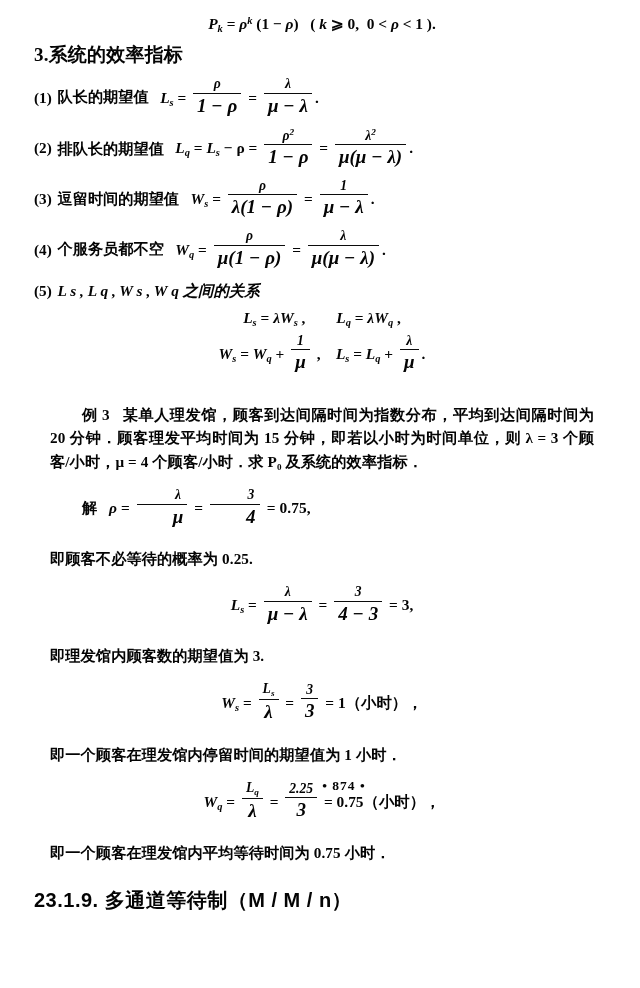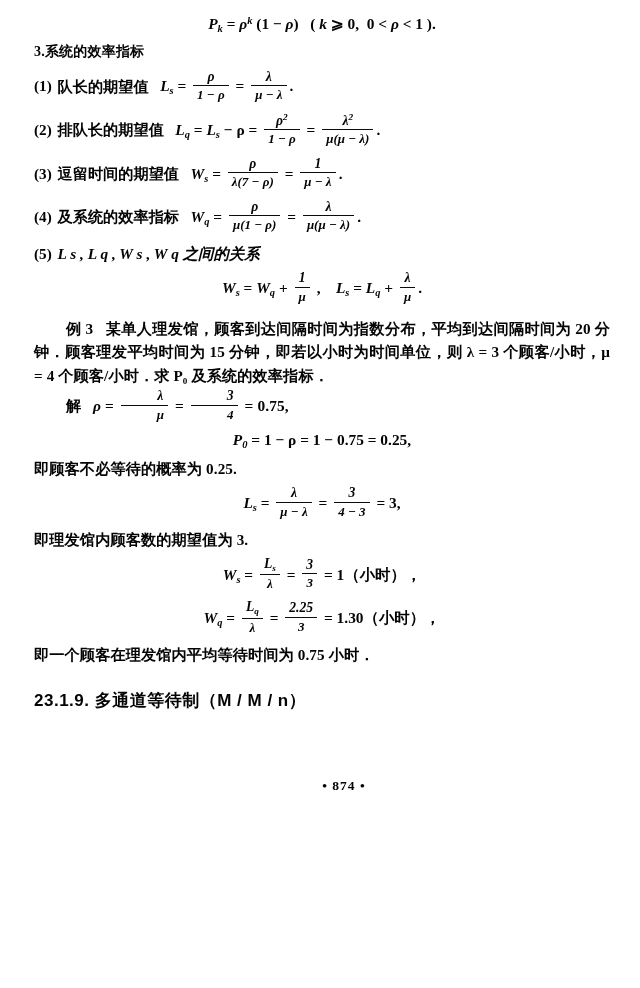--- a/index.html
+++ b/index.html
@@ -25,33 +25,33 @@
   }
   .content {
     position: absolute;
     left: 34px;
     top: 8px;
     width: 576px;
   }
 
   
   .line {
-    font-size: 14px;
+    font-size: 19px;
     line-height: 1.52;
     letter-spacing: 0.2px;
     white-space: pre-wrap;
     font-weight: 600;
   }
   .para {
     font-size: 15.2px;
     line-height: 1.55;
     text-align: justify;
     letter-spacing: 0.1px;
     font-weight: 600;
-    margin: 0;
+    margin: 16px;
   }
   .indent2 { text-indent: 2.1em; }
 
   .math {
     font-family: "Liberation Serif", serif;
     font-style: italic;
     font-weight: 600;
     font-size: 15.4px;
     white-space: nowrap;
   }
@@ -69,21 +69,21 @@
   .frac > .n {
     display: block;
     padding: 0 4px 1px 4px;
     font-size: 13.6px;
     line-height: 1.15;
   }
   .frac > .d {
     display: block;
     border-top: 1.4px solid #111;
     padding: 1px 4px 0 4px;
-    font-size: 13px;
+    font-size: 19px;
     line-height: 1.2;
   }
   .sub {
     font-size: 0.68em;
     vertical-align: -0.32em;
     font-style: italic;
   }
   .sup {
     font-size: 0.68em;
     vertical-align: 0.5em;
@@ -95,21 +95,21 @@
   .eqrow.c { text-align: center; }
 
   .listline {
     margin: 9px 0 2px 0;
     font-size: 15.2px;
     font-weight: 600;
   }
   .listline .lbl { margin-right: 2px; }
 
   h2.section {
-    font-size: 17px;
+    font-size: 20px;
     font-weight: 600;
     margin: 22px 0 8px 0;
     letter-spacing: 0.5px;
     font-family: "Liberation Sans", sans-serif;
   }
   .footer {
     position: absolute;
     left: 0;
     right: 0;
     bottom: 22px;
@@ -164,43 +164,50 @@
         <span class="frac"><span class="n">λ<span class="sup">2</span></span><span class="d">μ(μ − λ)</span></span><span class="op">.</span>
       </span>
     </div>
 
     <div class="listline">
       <span class="lbl">(3)</span>
       <span>逗留时间的期望值</span>
       <span class="math">
         &nbsp;&nbsp;W<span class="sub">s</span>
         <span class="op"> = </span>
-        <span class="frac"><span class="n">ρ</span><span class="d">λ(7 − ρ)</span></span>
+        <span class="frac"><span class="n">ρ</span><span class="d">λ(1 − ρ)</span></span>
         <span class="op"> = </span>
         <span class="frac"><span class="n">1</span><span class="d">μ − λ</span></span><span class="op">.</span>
       </span>
     </div>
 
     <div class="listline">
       <span class="lbl">(4)</span>
-      <span>及系统的效率指标</span>
+      <span>个服务员都不空</span>
       <span class="math">
         &nbsp;&nbsp;W<span class="sub">q</span>
         <span class="op"> = </span>
         <span class="frac"><span class="n">ρ</span><span class="d">μ(1 − ρ)</span></span>
         <span class="op"> = </span>
         <span class="frac"><span class="n">λ</span><span class="d">μ(μ − λ)</span></span><span class="op">.</span>
       </span>
     </div>
 
     <div class="listline">
       <span class="lbl">(5)</span>
       <span class="math">L s , L q , W s , W q  之间的关系</span>
     </div>
 
+    <div class="eqrow c">
+      <span class="math">
+        L<span class="sub">s</span><span class="op"> = </span>λW<span class="sub">s</span><span class="op"> ,</span>
+        &nbsp;&nbsp;&nbsp;&nbsp;&nbsp;&nbsp;
+        L<span class="sub">q</span><span class="op"> = </span>λW<span class="sub">q</span><span class="op"> ,</span>
+      </span>
+    </div>
 
     <div class="eqrow c">
       <span class="math">
         W<span class="sub">s</span><span class="op"> = </span>W<span class="sub">q</span><span class="op"> + </span>
         <span class="frac"><span class="n">1</span><span class="d">μ</span></span>
         <span class="op">, &nbsp;&nbsp;</span>
         L<span class="sub">s</span><span class="op"> = </span>L<span class="sub">q</span><span class="op"> + </span>
         <span class="frac"><span class="n">λ</span><span class="d">μ</span></span><span class="op">.</span>
       </span>
     </div>
@@ -216,25 +223,20 @@
       <span style="font-weight:700;">解</span>
       <span class="math">
         &nbsp;&nbsp;ρ<span class="op"> = </span>
         <span class="frac"><span class="n">λ</span><span class="d">μ</span></span>
         <span class="op"> = </span>
         <span class="frac"><span class="n">3</span><span class="d">4</span></span>
         <span class="op"> = 0.75,</span>
       </span>
     </p>
 
-    <div class="eqrow c">
-      <span class="math">
-        P<span class="sub">0</span><span class="op"> = 1 − ρ = 1 − 0.75 = 0.25,</span>
-      </span>
-    </div>
 
     <p class="para">即顾客不必等待的概率为 0.25.</p>
 
     <div class="eqrow c">
       <span class="math">
         L<span class="sub">s</span><span class="op"> = </span>
         <span class="frac"><span class="n">λ</span><span class="d">μ − λ</span></span>
         <span class="op"> = </span>
         <span class="frac"><span class="n">3</span><span class="d">4 − 3</span></span>
         <span class="op"> = 3,</span>
@@ -248,28 +250,29 @@
     <div class="eqrow c">
       <span class="math">
         W<span class="sub">s</span><span class="op"> = </span>
         <span class="frac"><span class="n">L<span class="sub">s</span></span><span class="d">λ</span></span>
         <span class="op"> = </span>
         <span class="frac"><span class="n">3</span><span class="d">3</span></span>
         <span class="op"> = 1（小时），</span>
       </span>
     </div>
 
+    <p class="para">即一个顾客在理发馆内停留时间的期望值为 1 小时．</p>
 
     <div class="eqrow c">
       <span class="math">
         W<span class="sub">q</span><span class="op"> = </span>
         <span class="frac"><span class="n">L<span class="sub">q</span></span><span class="d">λ</span></span>
         <span class="op"> = </span>
         <span class="frac"><span class="n">2.25</span><span class="d">3</span></span>
-        <span class="op"> = 1.30（小时），</span>
+        <span class="op"> = 0.75（小时），</span>
       </span>
     </div>
 
     <p class="para">即一个顾客在理发馆内平均等待时间为 0.75 小时．</p>
 
     <h2 class="section">23.1.9. 多通道等待制（M / M / n）</h2>
 
 
   </div>
 

